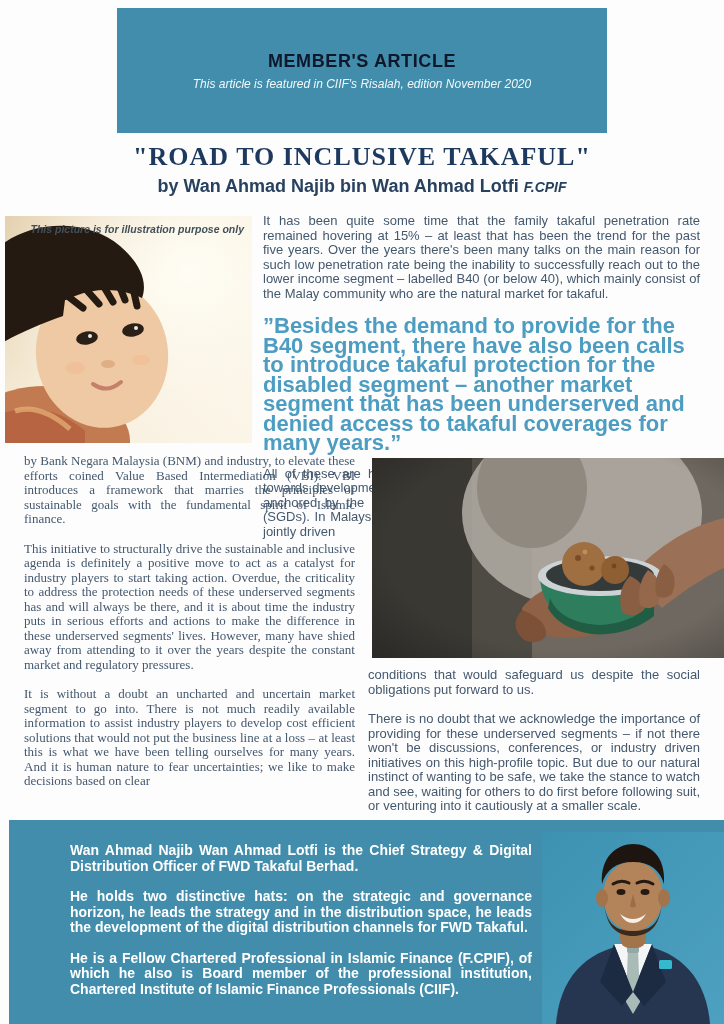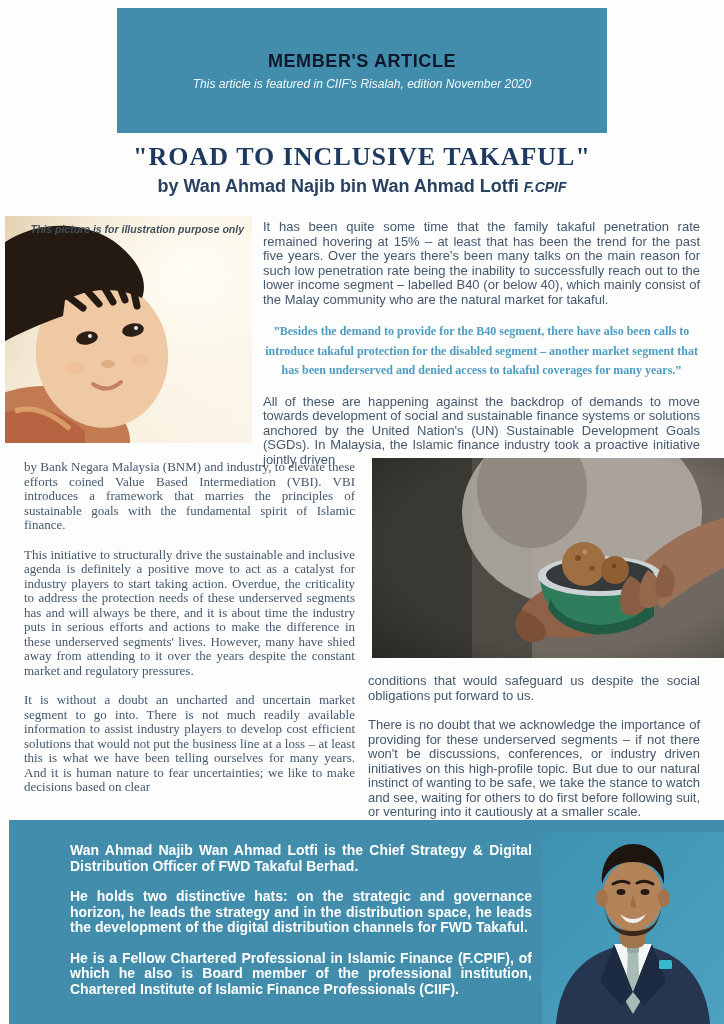--- a/index.html
+++ b/index.html
@@ -26,29 +26,29 @@
     font-family:"Liberation Serif",serif;font-weight:700;font-size:26px;
     color:#1d3a5e;letter-spacing:1px;margin:0;
   }
   .article-byline{
     font-size:18px;font-weight:700;color:#27415f;margin:4px 0 0 0;
   }
   .credential{font-size:14px;font-style:italic;font-weight:700;}
   
   .body-text{font-size:13px;line-height:14.5px;text-align:justify;color:#44586e;}
   .col{position:absolute;}
-  .col p{margin:8px 0 15px 0;}
+  .col p{margin:2px 0 15px 0;}
   .col p:last-child{margin-bottom:0;}
   .col-right-top{left:263px;top:212px;width:437px;}
   .col-left-mid{left:24px;top:452px;width:331px;font-family:Liberation Serif, serif;}
   .col-right-bot{left:368px;top:666px;width:332px;}
   .pull-quote{
-    font-family:Liberation Serif, serif;font-weight:700;
-    font-size:12px;line-height:19.5px;color:#4c9dc1;
-    text-align:center;margin:15px 0 14px 0 !important;
+    font-family:Liberation Sans, sans-serif;font-weight:700;
+    font-size:22px;line-height:19.5px;color:#4c9dc1;
+    text-align:left;margin:15px 0 14px 0 !important;
   }
   
   .photo{position:absolute;overflow:hidden;}
   .photo svg{display:block;}
   .baby-photo{left:5px;top:216px;width:247px;height:227px;}
   .baby-caption{
     position:absolute;top:7px;right:8px;
     font-size:10.5px;font-weight:700;font-style:italic;color:#42505a;
   }
   .hands-photo{left:372px;top:458px;width:352px;height:200px;}

